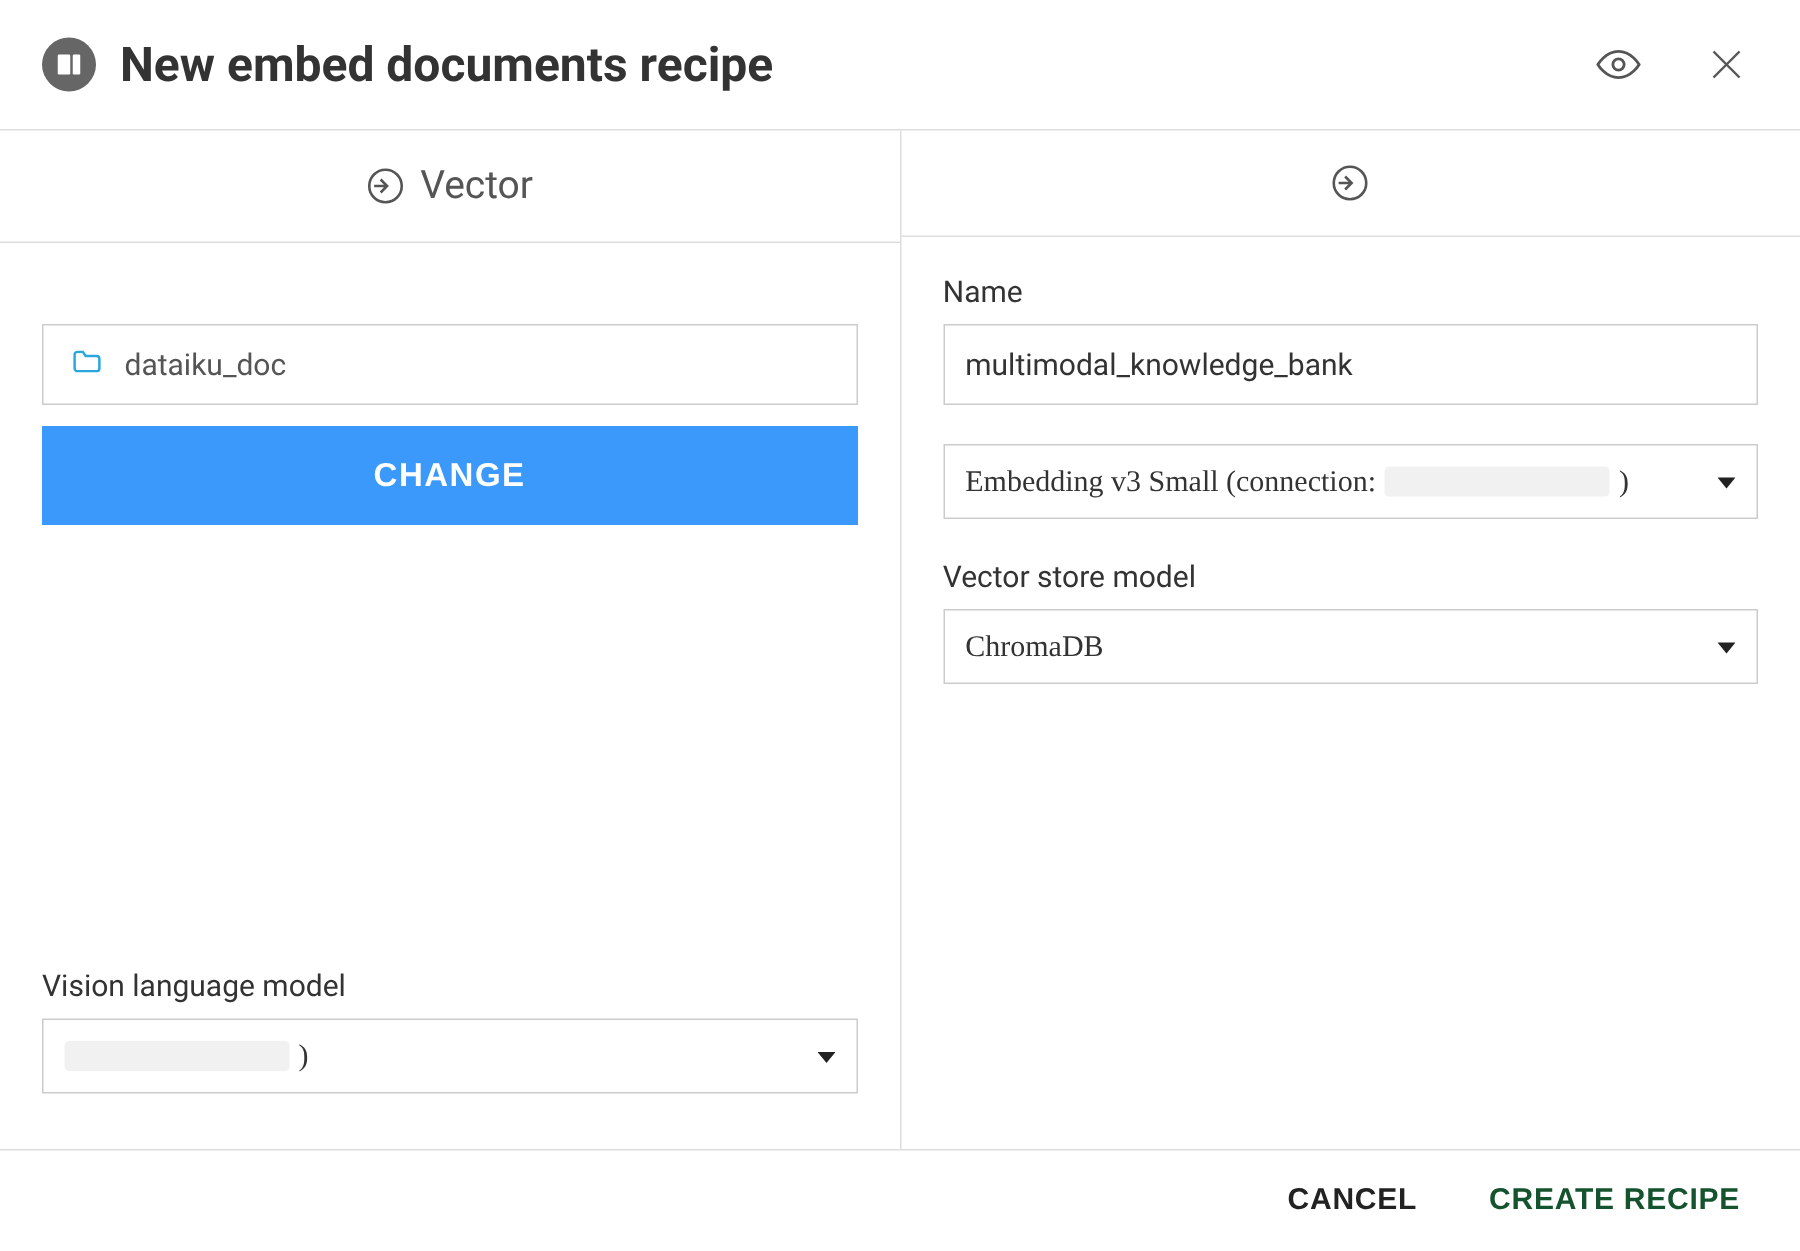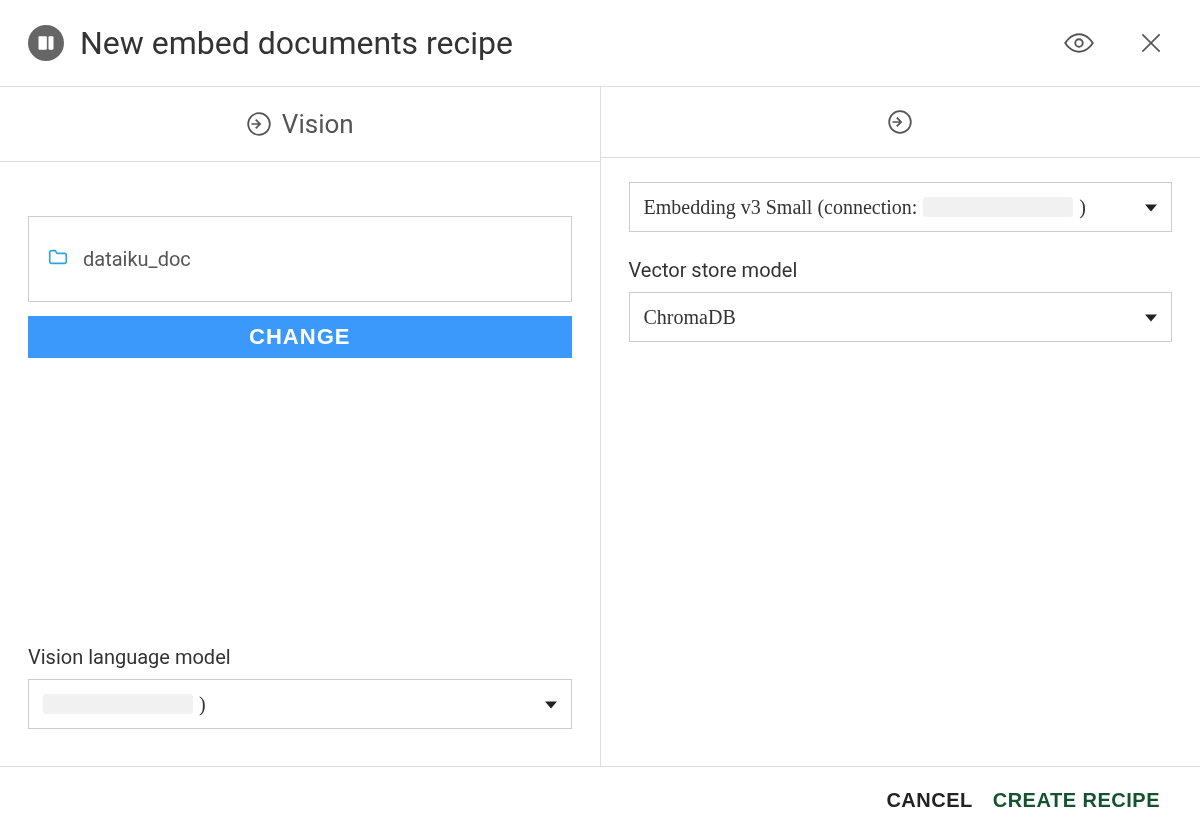--- a/index.html
+++ b/index.html
@@ -31,21 +31,21 @@
     background: #666;
     display: flex;
     align-items: center;
     justify-content: center;
     margin-right: 16px;
     flex-shrink: 0;
   }
   .header-icon svg { width: 20px; height: 20px; fill: #fff; }
   .header-title {
     font-size: 32px;
-    font-weight: 400;
+    font-weight: 700;
     color: #333;
     flex: 1;
   }
   .header-actions {
     display: flex;
     align-items: center;
     gap: 36px;
   }
   .icon-btn {
     background: none;
@@ -83,37 +83,37 @@
   .col-header svg { stroke: #555; }
   .col-body {
     flex: 1;
     padding: 24px 28px;
     display: flex;
     flex-direction: column;
   }
   
   .input-card {
     border: 1px solid #ccc;
-    padding: 29px 18px;
+    padding: 13px 18px;
     display: flex;
     align-items: center;
     gap: 14px;
     margin-top: 30px;
   }
   .folder-icon svg { stroke: #2aa7df; }
   .input-name { font-size: 20px; color: #555; }
   .btn-change {
     margin-top: 14px;
     background: #3b99fc;
     color: #fff;
     border: none;
     font-size: 22px;
     font-weight: 700;
     letter-spacing: 1px;
-    padding: 8px 0;
+    padding: 20px 0;
     cursor: pointer;
     width: 100%;
   }
   .spacer { flex: 1; }
   
   .field { margin-bottom: 26px; }
   .field-label {
     font-size: 20px;
     color: #333;
     margin-bottom: 10px;
@@ -149,21 +149,21 @@
     border-radius: 3px;
     vertical-align: middle;
   }
   .paren { color: #333; }
   
   .footer {
     border-top: 1px solid #ddd;
     padding: 22px 40px;
     display: flex;
     justify-content: flex-end;
-    gap: 20px;
+    gap: 48px;
   }
   .btn-text {
     background: none;
     border: none;
     font-size: 20px;
     font-weight: 700;
     letter-spacing: 0.5px;
     cursor: pointer;
   }
   .btn-cancel { color: #222; }
@@ -199,21 +199,21 @@
   </div>
 
   <div class="columns">
 
     <div class="col col-left">
       <div class="col-header">
         <svg width="26" height="26" viewBox="0 0 24 24" fill="none" stroke-width="1.6">
             <circle cx="12" cy="12" r="10"></circle>
             <path d="M9 8l4 4-4 4M5 12h8"></path>
           </svg>
-        <span>Vision</span>
+        <span>Vector</span>
       </div>
       <div class="col-body">
         <div class="input-card">
           <span class="folder-icon">
             <svg width="22" height="22" viewBox="0 0 24 24" fill="none" stroke-width="1.8">
                 <path d="M3 7a2 2 0 0 1 2-2h4l2 3h8a2 2 0 0 1 2 2v7a2 2 0 0 1-2 2H5a2 2 0 0 1-2-2V7z"></path>
               </svg>
           </span>
           <span class="input-name">dataiku_doc</span>
         </div>
@@ -240,20 +240,24 @@
 
     <div class="col">
       <div class="col-header">
         <svg width="26" height="26" viewBox="0 0 24 24" fill="none" stroke-width="1.6">
             <circle cx="12" cy="12" r="10"></circle>
             <path d="M9 8l4 4-4 4M5 12h8"></path>
           </svg>
       </div>
       <div class="col-body">
 
+        <div class="field">
+          <label class="field-label">Name</label>
+          <input type="text" class="text-input" value="multimodal_knowledge_bank" style="">
+        </div>
 
         <div class="field">
           <div class="select">
             <span class="select-text">
               <span>Embedding v3 Small (connection:</span>
               <span class="redacted"></span>
               <span class="paren">)</span>
             </span>
             <span class="caret">
               <svg width="12" height="12" viewBox="0 0 10 6">

